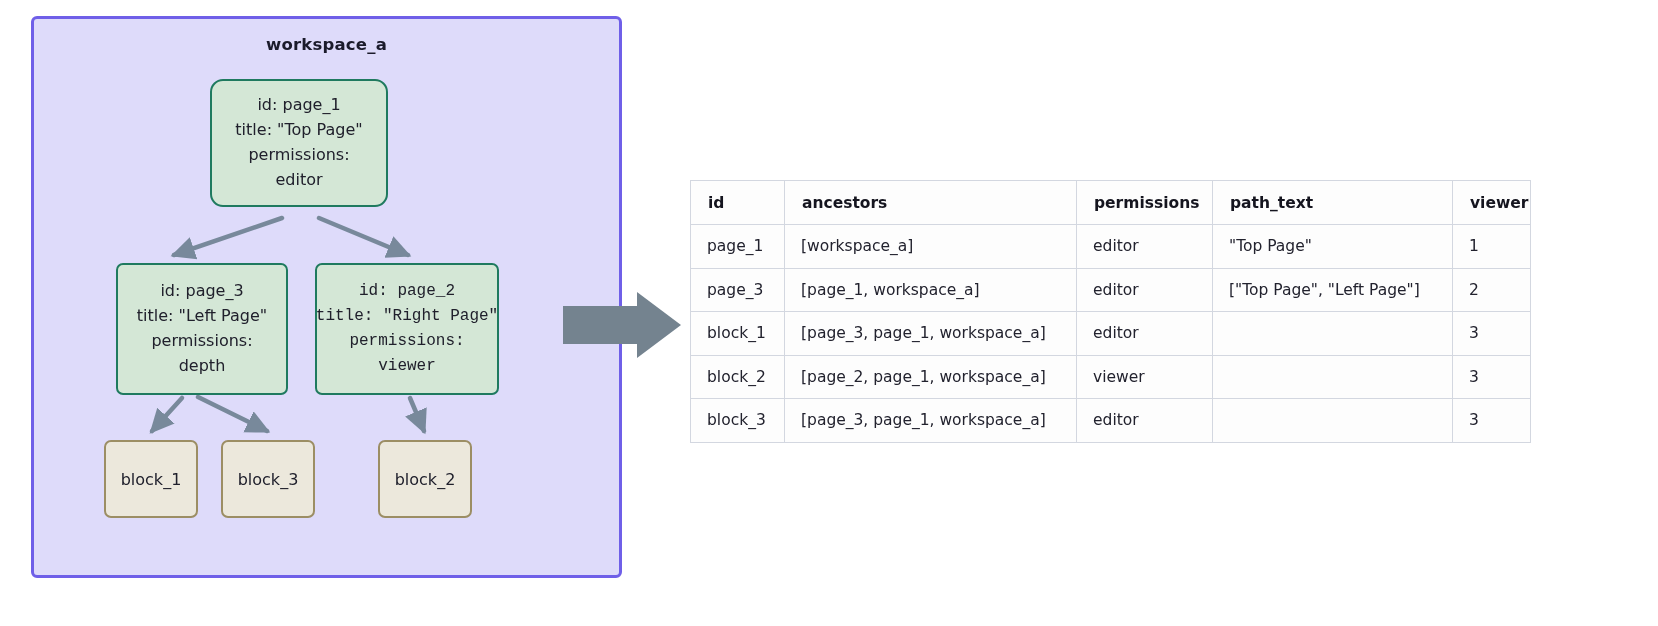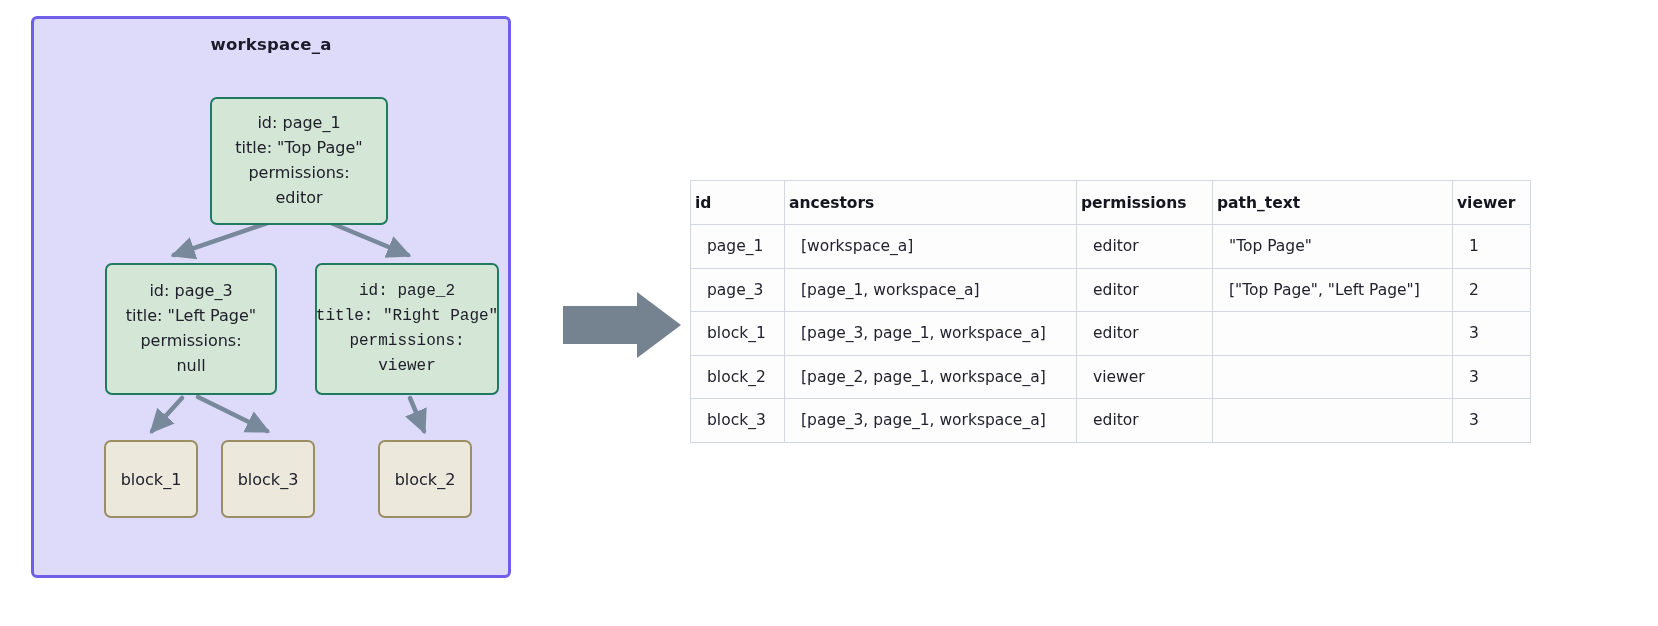--- a/index.html
+++ b/index.html
@@ -11,21 +11,21 @@
     width: 1658px; height: 626px;
     position: relative;
     font-family: "DejaVu Sans", "Liberation Sans", sans-serif;
     overflow: hidden;
   }
 
   
   #workspace-panel {
     position: absolute;
     left: 31px; top: 16px;
-    width: 480px; height: 562px;
+    width: 591px; height: 562px;
     background: #dedbfa;
     border: 3px solid #6f5fe8;
     border-radius: 6px;
   }
   #workspace-title {
     position: absolute;
     left: 0; right: 0; top: 16px;
     text-align: center;
     font-size: 16.5px;
     font-weight: bold;
@@ -52,22 +52,22 @@
     line-height: 1.55;
   }
   .node-block {
     background: #ece8dc;
     border: 2px solid #9c8e64;
     color: #20202c;
     font-size: 16px;
   }
   .node-line { white-space: nowrap; }
 
-  #node-page_1 { left: 176px; top: 78px;  width: 178px; height: 128px; }
-  #node-page_3 { left: 71px;  top: 244px; width: 172px; height: 132px; }
+  #node-page_1 { left: 176px; top: 60px;  width: 178px; height: 128px; border-radius: 13px; }
+  #node-page_3 { left: 82px;  top: 244px; width: 172px; height: 132px; }
   #node-page_2 { left: 281px; top: 244px; width: 184px; height: 132px; font-family: Liberation Mono, monospace; }
   #node-block_1 { left: 70px;  top: 421px; width: 94px; height: 78px; }
   #node-block_3 { left: 187px; top: 421px; width: 94px; height: 78px; }
   #node-block_2 { left: 344px; top: 421px; width: 94px; height: 78px; }
 
   #tree-edges {
     position: absolute;
     left: 0; top: 0;
     width: 523px; height: 562px;
     z-index: 1;
@@ -96,21 +96,21 @@
   #results-table th, #results-table td {
     border: 1px solid #d3d7e0;
     text-align: left;
     color: #22222e;
     white-space: nowrap;
     overflow: hidden;
   }
   #results-table th {
     font-size: 15.5px;
     font-weight: bold;
-    padding: 12px 4px;
+    padding: 12px 17px;
     height: 44px;
     color: #15151f;
   }
   #results-table td {
     font-size: 15.5px;
     font-weight: normal;
     padding: 10px 16px;
     height: 43.5px;
   }
   col.c-id { width: 94px; }
@@ -150,21 +150,21 @@
     <div class="node-line">id: page_1</div>
     <div class="node-line">title: "Top Page"</div>
     <div class="node-line">permissions:</div>
     <div class="node-line">editor</div>
   </div>
 
   <div class="node node-page" id="node-page_3">
     <div class="node-line">id: page_3</div>
     <div class="node-line">title: "Left Page"</div>
     <div class="node-line">permissions:</div>
-    <div class="node-line">null</div>
+    <div class="node-line">depth</div>
   </div>
 
   <div class="node node-page" id="node-page_2">
     <div class="node-line">id: page_2</div>
     <div class="node-line">title: "Right Page"</div>
     <div class="node-line">permissions:</div>
     <div class="node-line">viewer</div>
   </div>
 
   <div class="node node-block" id="node-block_1">

